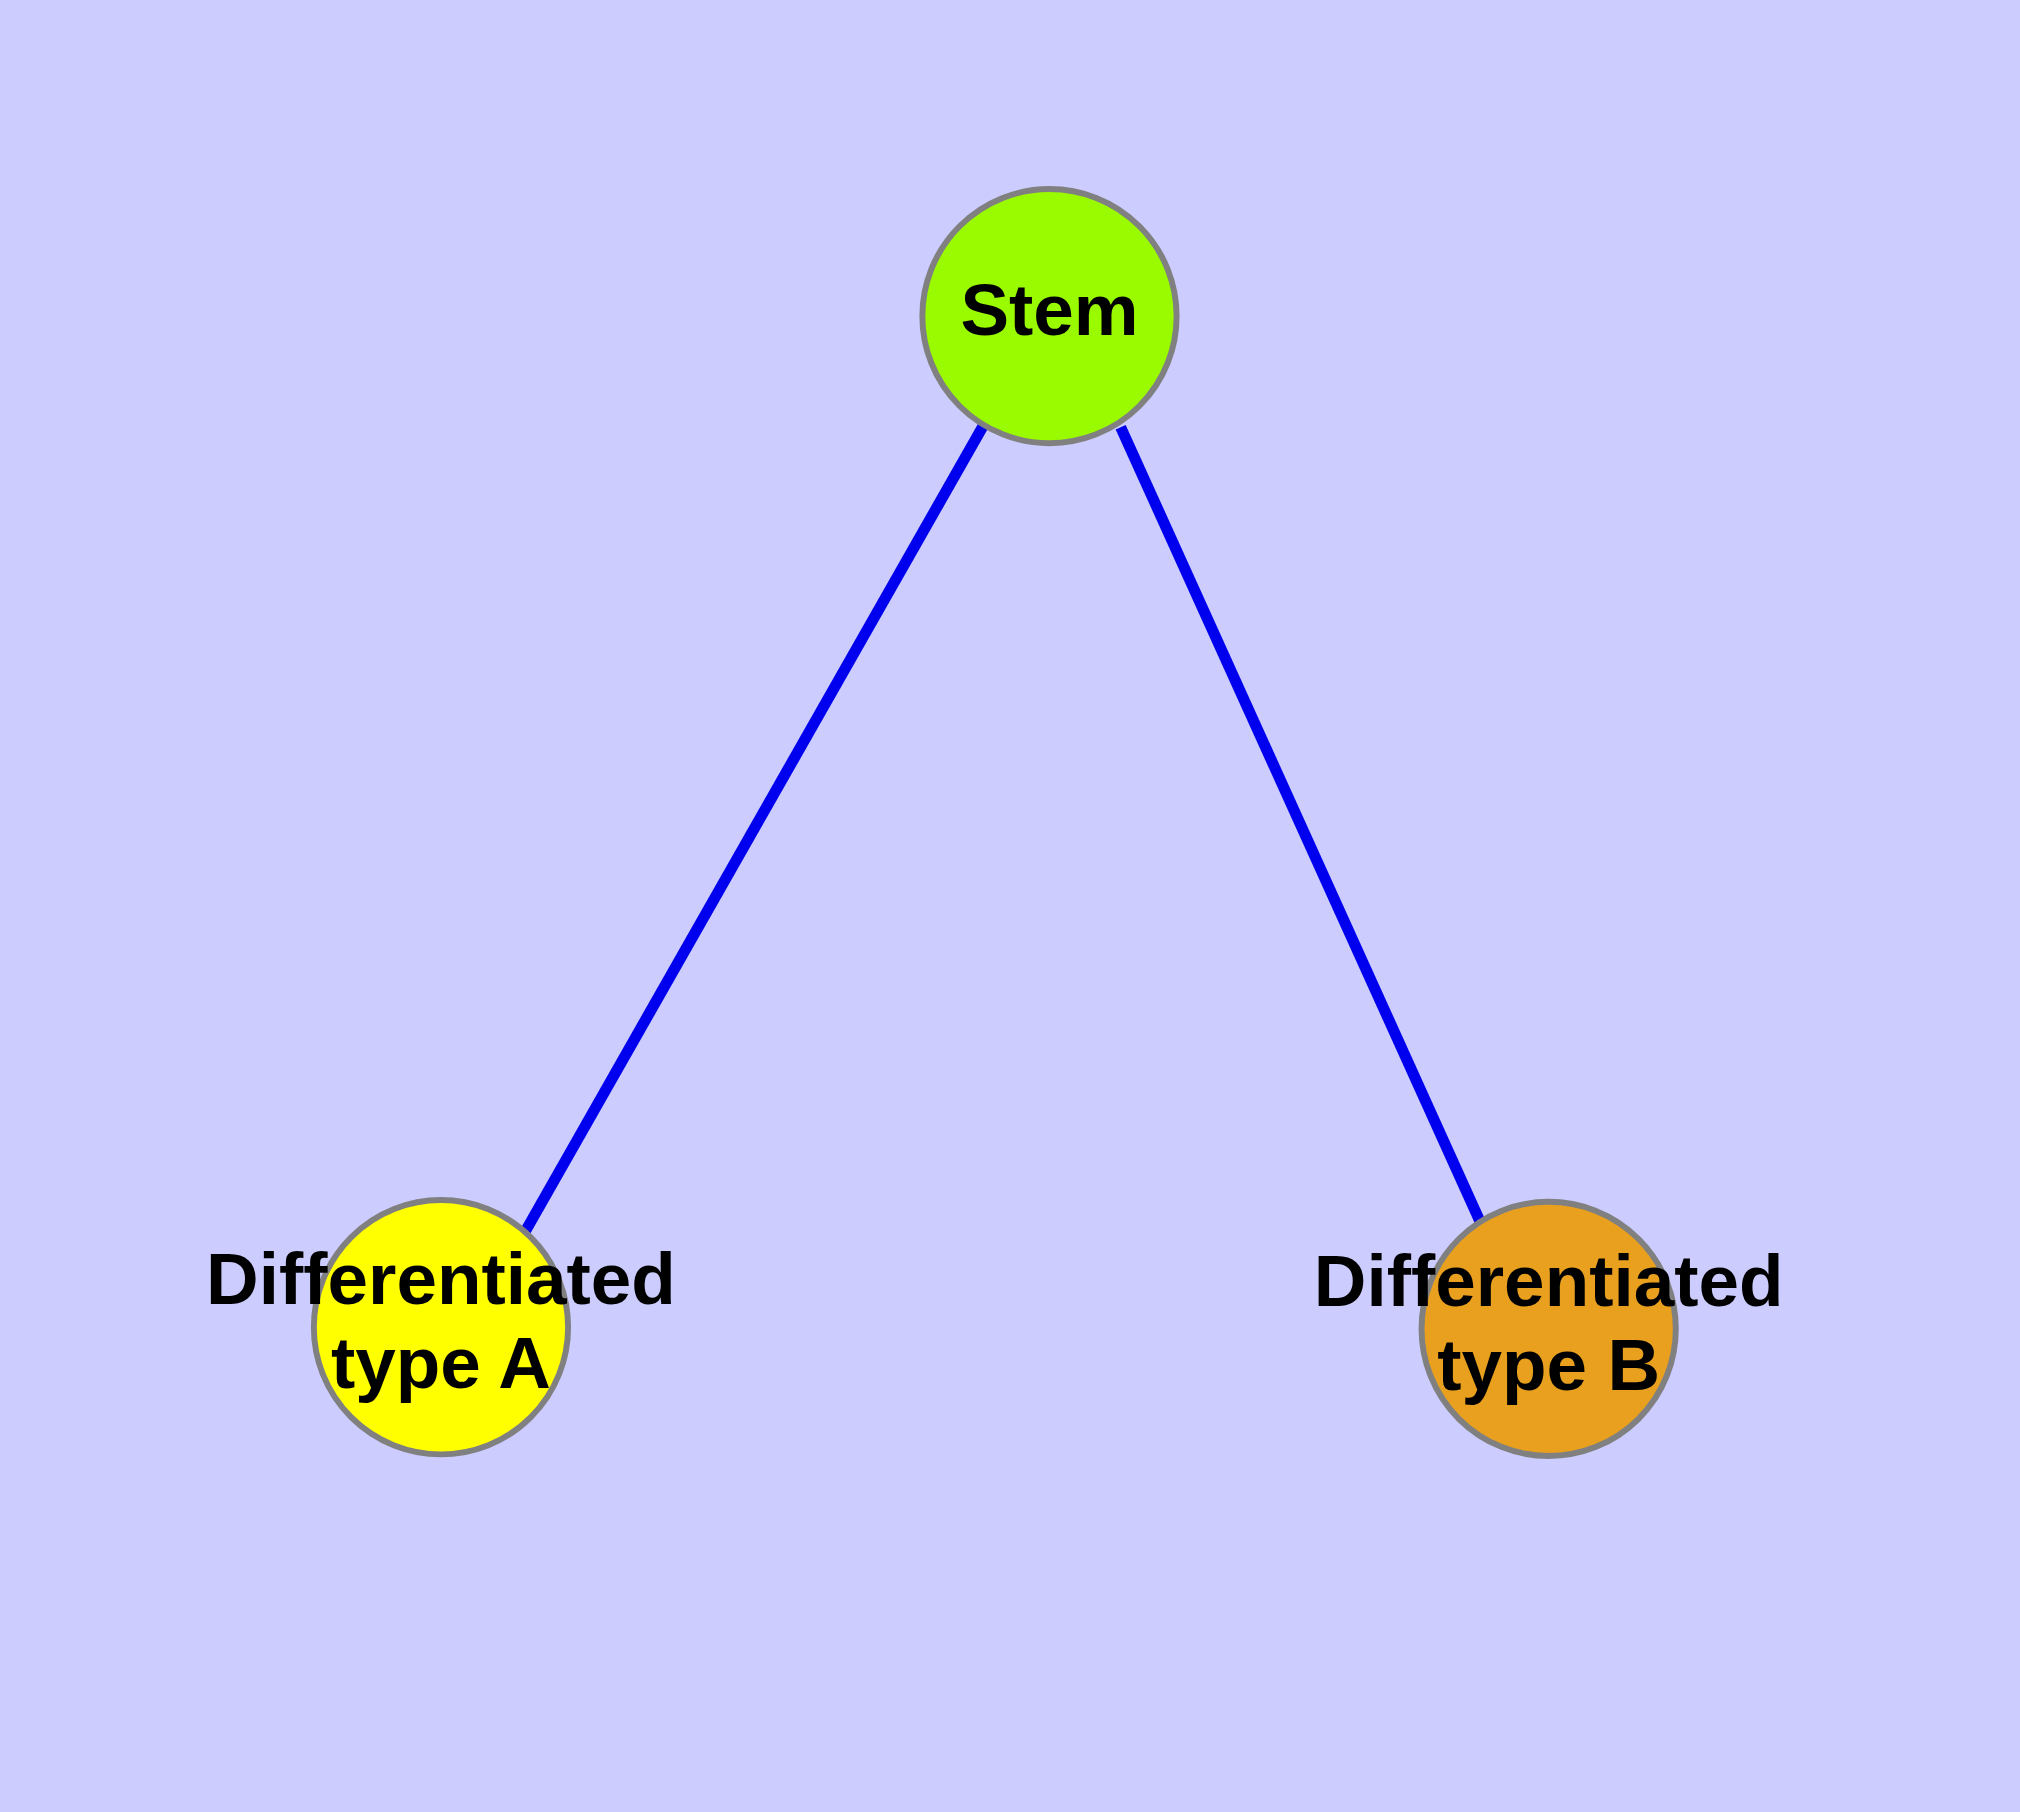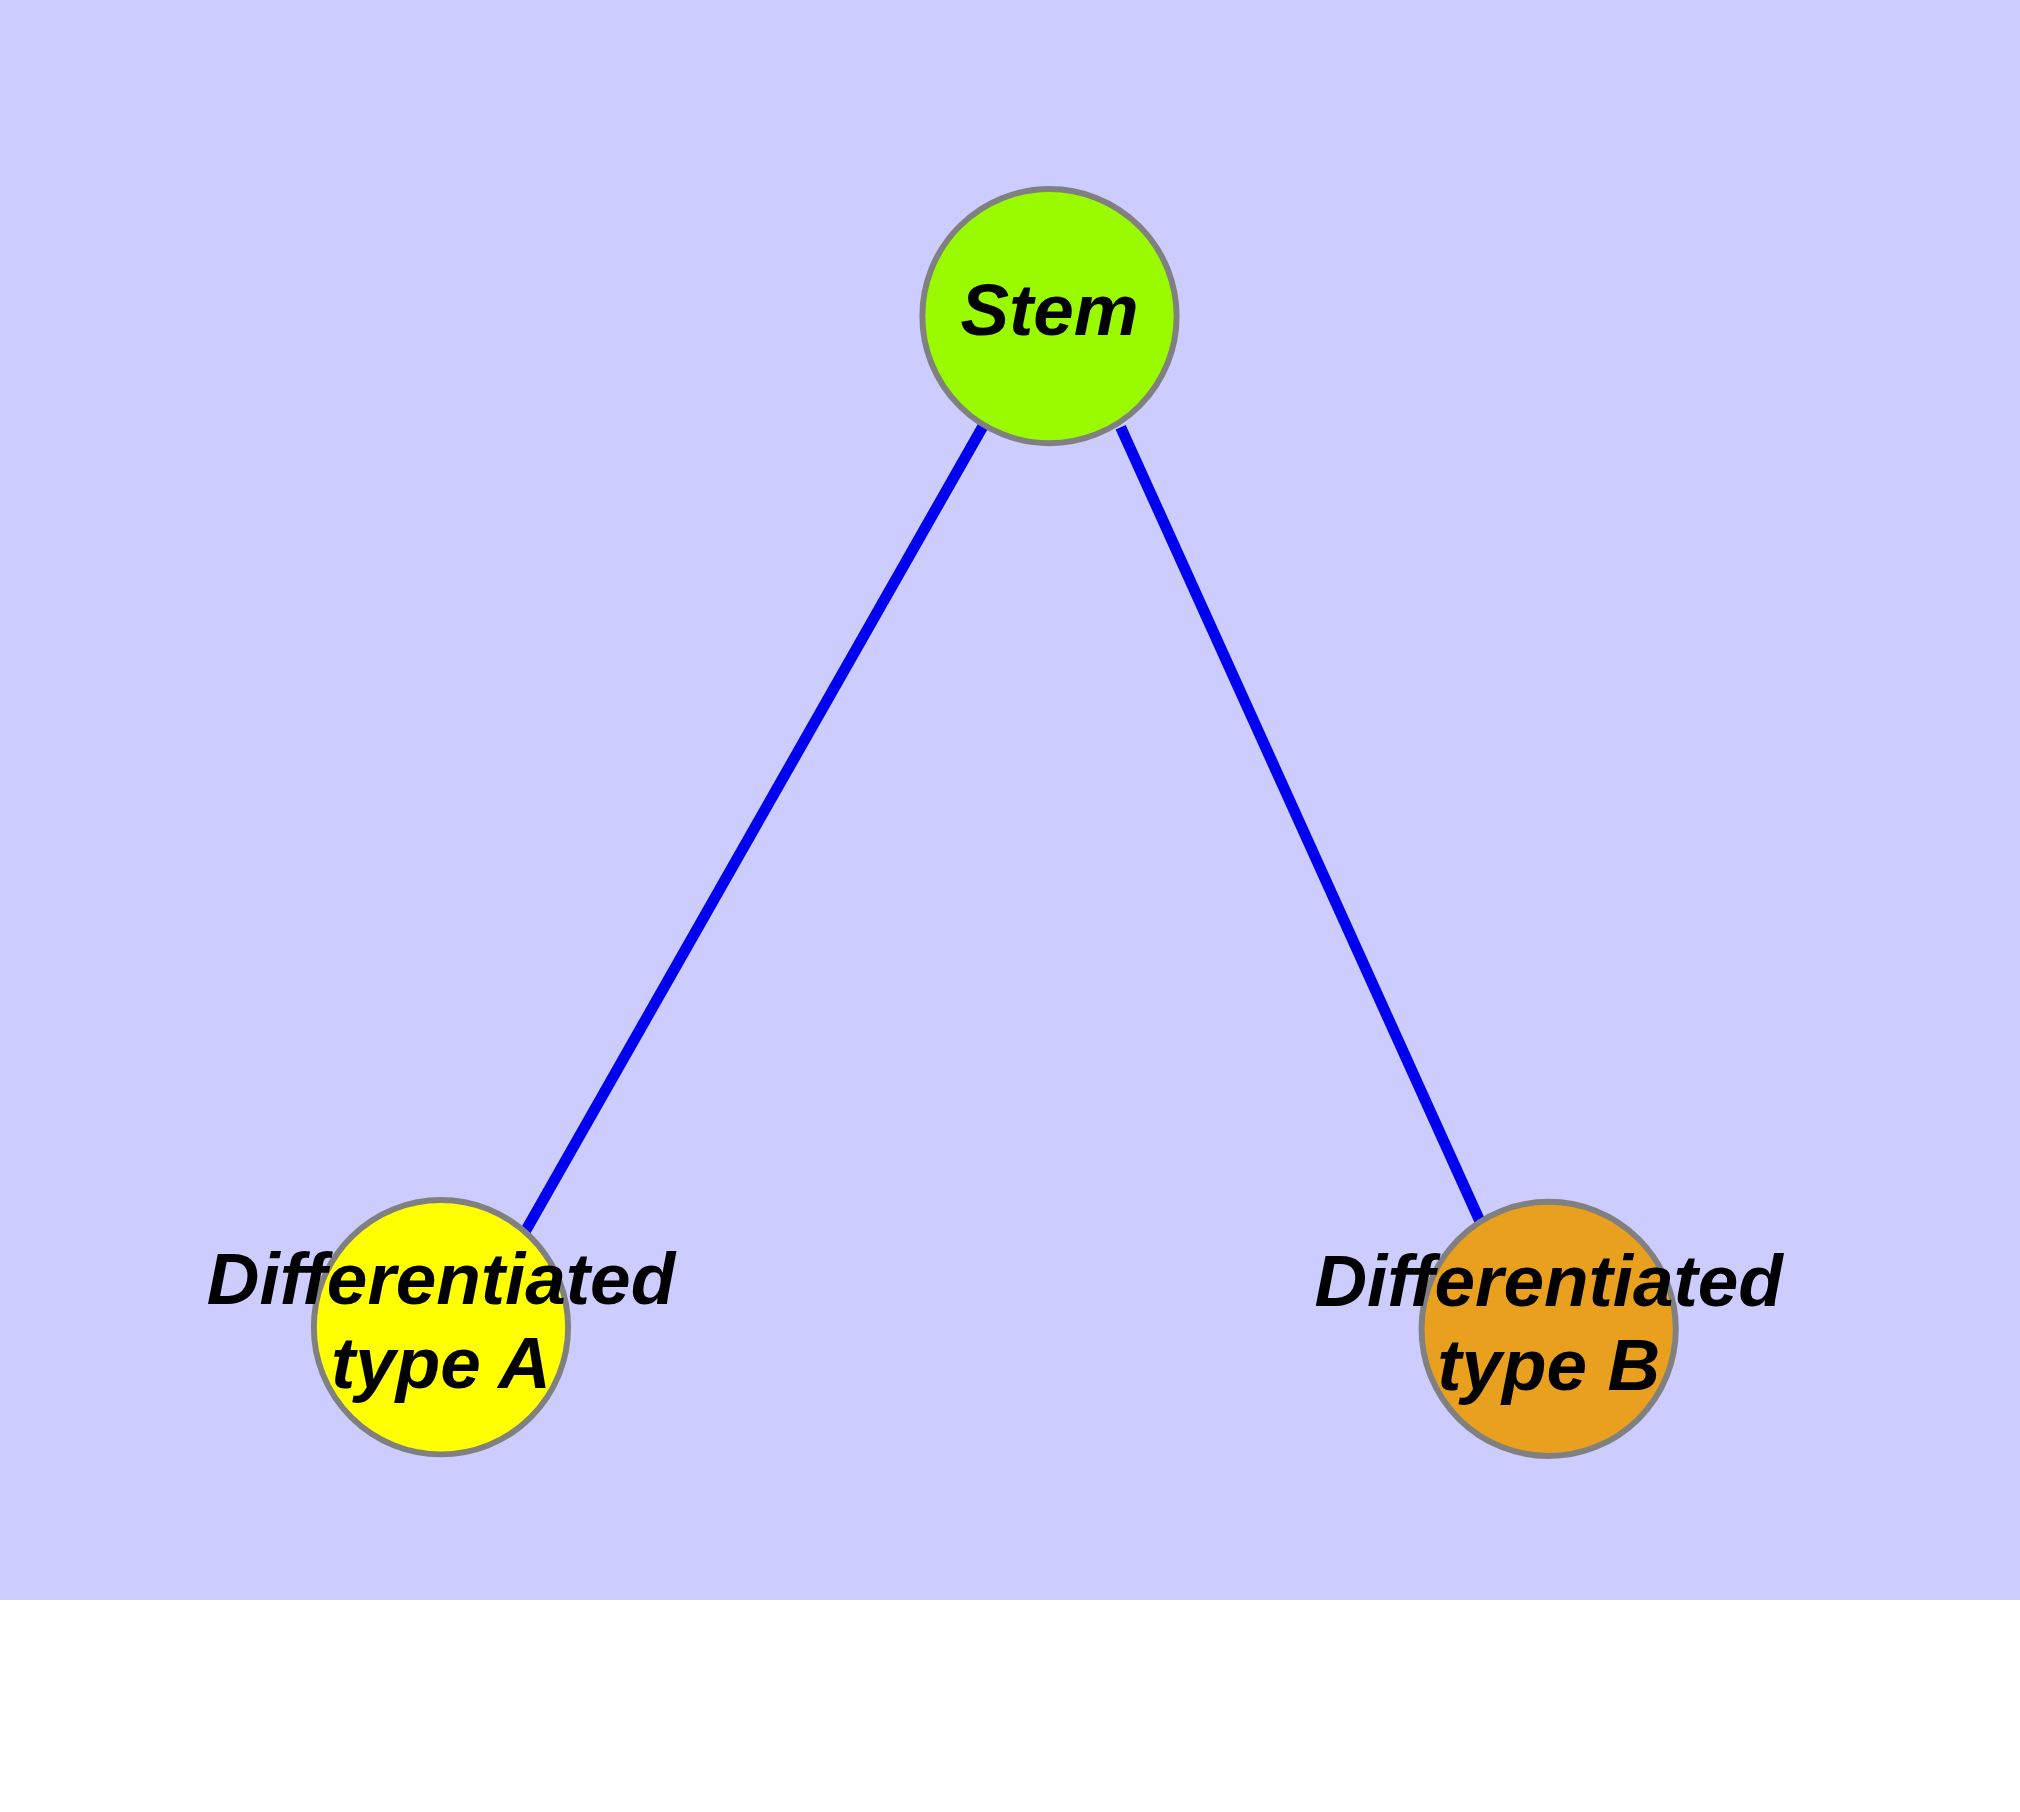--- a/index.html
+++ b/index.html
@@ -30,21 +30,21 @@
     font-weight: bold;
     fill: #000000;
     text-anchor: middle;
     dominant-baseline: middle;
     white-space: pre;
   }
 </style>
 </head>
 <body>
 
-<div id="canvas" style="background: rgb(204, 204, 255); width: 2021px; height: 1600px; font-style: italic;">
+<div id="canvas" style="background: rgb(204, 204, 255); width: 2021px; height: 1812px;">
   <svg id="graph-svg" viewBox="0 0 2384 2138" style="width: 2021px; height: 1812px;">
 
     <g>
       <line class="graph-edge" x1="1160" y1="502" x2="620" y2="1452" stroke="#0000ee" stroke-width="13" stroke-linecap="butt"></line>
       <line class="graph-edge" x1="1322" y1="504" x2="1750" y2="1450" stroke="#0000ee" stroke-width="13" stroke-linecap="butt"></line>
     </g>
 
     <g>
       <circle cx="1238" cy="373" r="150" fill="#9afa00" stroke="#808080" stroke-width="7"></circle>
       <text class="node-label" x="1238" font-size="86" fill="#000000" y="373"><tspan x="1238" y="373">Stem</tspan></text>

